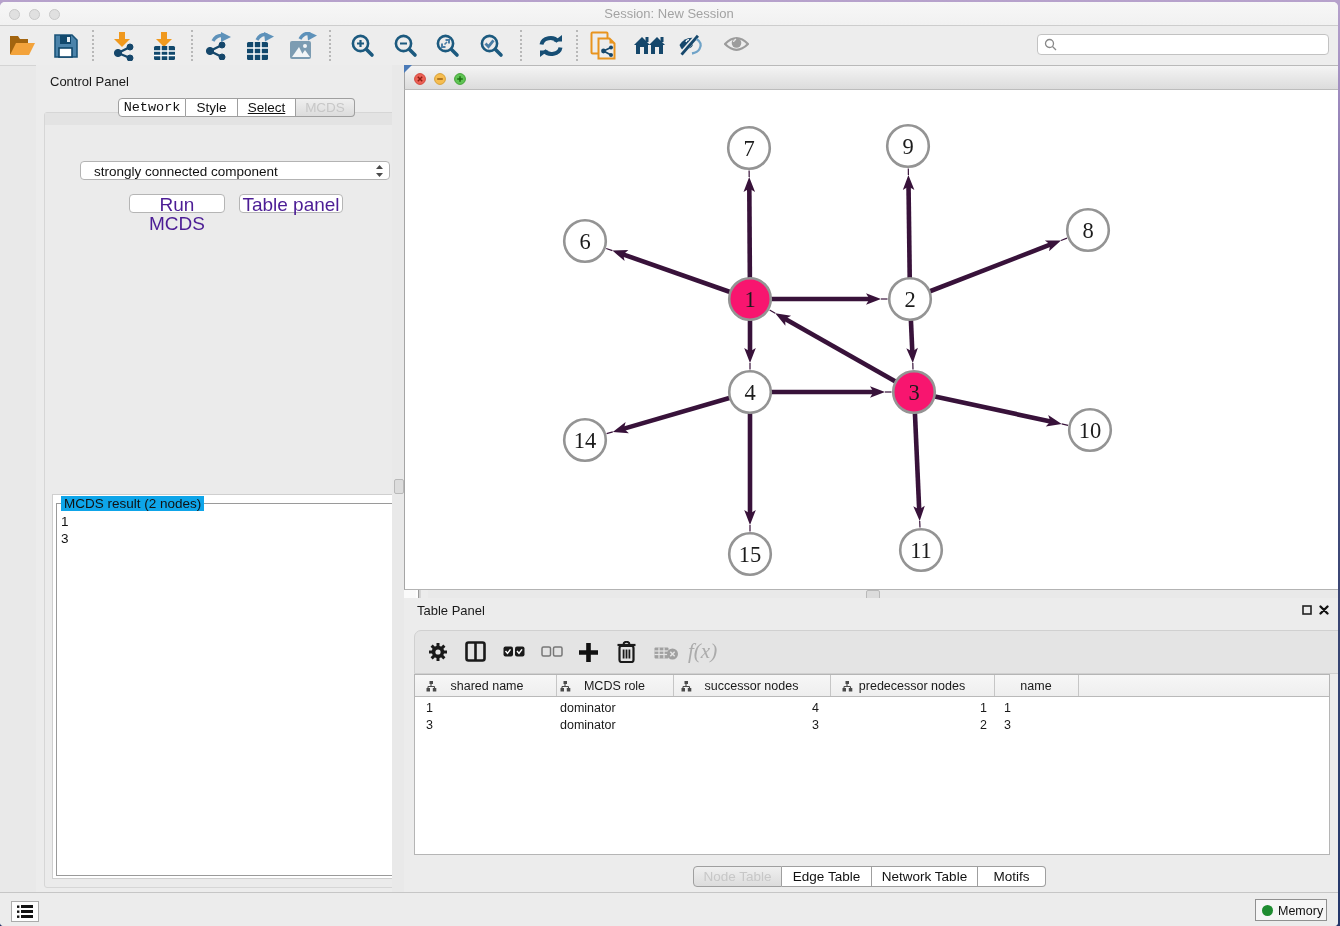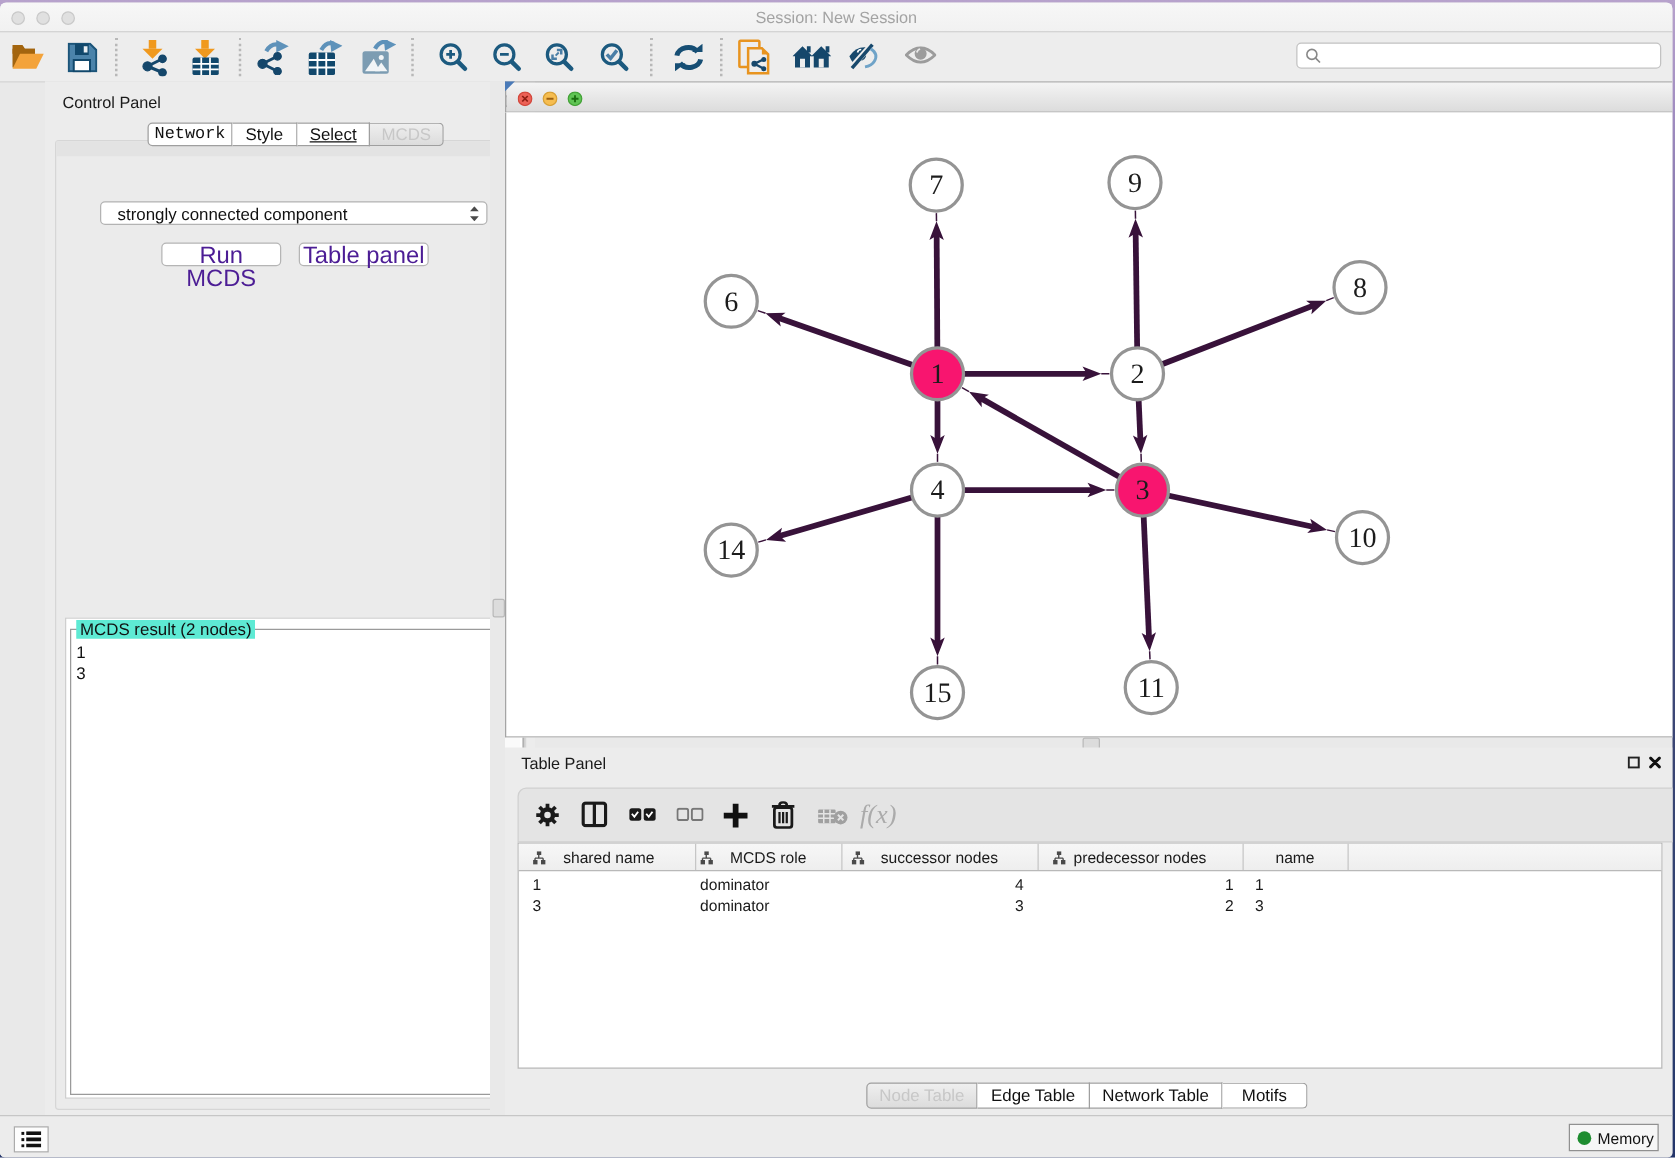--- a/index.html
+++ b/index.html
@@ -211,21 +211,21 @@
       <svg style="position:absolute;right:5px;top:3px;" width="9" height="12" viewBox="0 0 9 12">
         <polygon points="4.5,0 8,4 1,4" fill="#4a4a4a"></polygon>
           <polygon points="4.5,12 8,8 1,8" fill="#4a4a4a"></polygon>
         </svg>
     </div>
     <div class="btn" style="left:93px;top:129px;width:96px;">Run MCDS</div>
     <div class="btn" style="left:203px;top:129px;width:104px;">Table panel</div>
 
     <div class="abs" style="left:16px;top:429px;width:368px;height:385px;background:#fff;border:1px solid #cfcfcf;box-sizing:border-box;">
       <div class="abs" style="left:3px;top:8px;width:361px;height:371px;border:1px solid #9a9a9a;"></div>
-      <div class="abs" style="left:8px;top:1px;background:#5eead4;padding:0 3px;font-size:13.5px;color:#111;">MCDS result (2 nodes)</div>
+      <div class="abs" style="left:8px;top:1px;background:#0ea5e9;padding:0 3px;font-size:13.5px;color:#111;">MCDS result (2 nodes)</div>
       <div class="abs" style="left:8px;top:19px;font-size:13.5px;color:#111;line-height:16.5px;">1<br>3</div>
       <div class="abs" style="left:347px;top:10px;width:15px;height:367px;background:#fafafa;border-left:1px solid #e3e3e3;"></div>
     </div>
   </div>
 
   <div class="abs" style="left:392px;top:63px;width:12px;height:827px;background:#e9e9e9;"></div>
   <div class="abs" style="left:394px;top:477px;width:8px;height:13px;background:#dcdcdc;border:1px solid #b9b9b9;border-radius:2px;"></div>
 
   <div id="netwin" class="abs" style="left:404px;top:63px;width:934px;height:525px;">
     <svg class="abs" style="left:0;top:0;z-index:5;" width="8" height="8" viewBox="0 0 8 8">

